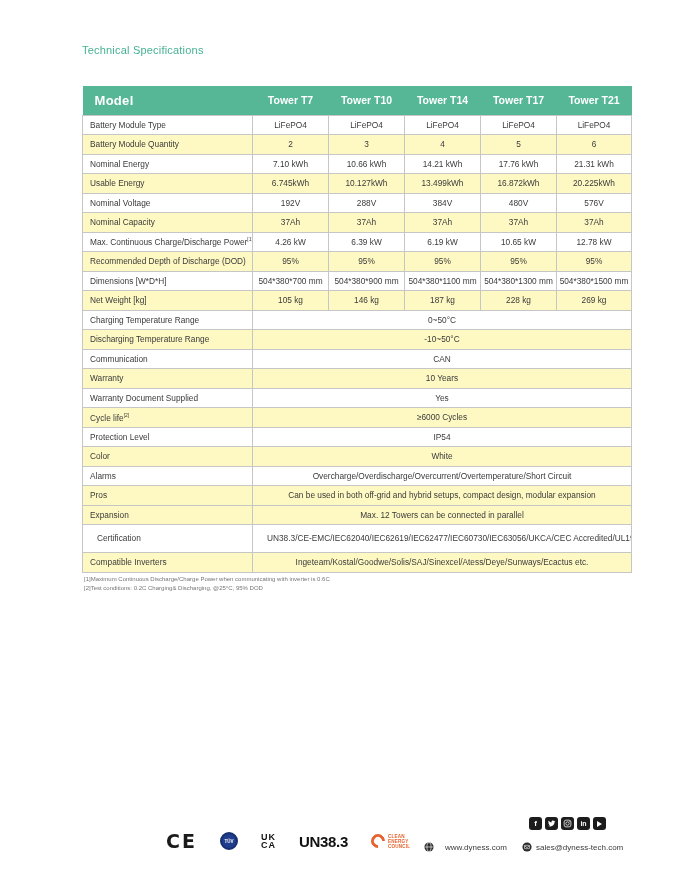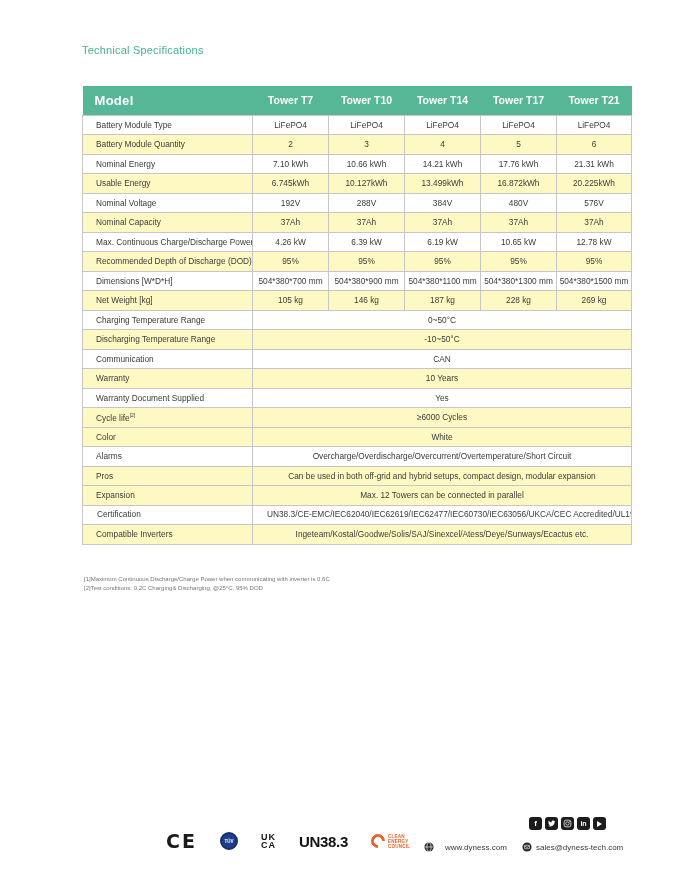--- a/index.html
+++ b/index.html
@@ -16,23 +16,23 @@
   table.spec thead th {
     background:#55b795; color:#fff; height:29px; vertical-align:middle;
   }
   th.model-h { text-align:left; padding-left:12px; font-size:13px; font-weight:700; letter-spacing:.3px; }
   th.col-h   { text-align:center; font-size:10.5px; font-weight:700; }
   table.spec td {
     border:1px solid #c6c6c6; height:19.5px; font-size:8.3px;
     vertical-align:middle; background:#fff; overflow:hidden; white-space:nowrap;
   }
   table.spec tr.alt td { background:#fef9c3; }
-  td.lbl { text-align:left; padding-left:13px; }
+  td.lbl { text-align:left; padding-left:7px; }
   td.val, td.spanval { text-align:center; padding:0 2px; }
-  td.tall { height:29px; white-space:normal; line-height:11px; padding:0 14px; }
+  td.tall { height:29px; white-space:normal; line-height:11px; padding:8px 14px; }
   sup { font-size:5px; vertical-align:super; }
 
   .footnotes { position:absolute; left:84px; top:575px; font-size:6px; line-height:8.5px; color:#767676; }
 
   
   .version { position:absolute; left:79px; top:843px; font-size:11px; color:#5a5a5a;margin-top:36px; }
 
   .cert-logos { position:absolute; left:166px; top:830px; display:flex; align-items:center; gap:23px;justify-content:center; }
   .ce-mark { font-size:19px; font-weight:600; color:#1a1a1a; letter-spacing:2px; font-family:"DejaVu Sans", sans-serif; }
   .tuv-logo { width:18px; height:18px; border-radius:50%; background:#1f3d8c; color:#fff;
@@ -176,20 +176,24 @@
           <td class="lbl">Warranty</td>
           <td class="spanval" colspan="5">10 Years</td>
         </tr>
         <tr>
           <td class="lbl">Warranty Document Supplied</td>
           <td class="spanval" colspan="5">Yes</td>
         </tr>
         <tr class="alt">
           <td class="lbl">Cycle life<sup>[2]</sup></td>
           <td class="spanval" colspan="5">≥6000 Cycles</td>
+        </tr>
+        <tr>
+          <td class="lbl">Protection Level</td>
+          <td class="spanval" colspan="5">IP54</td>
         </tr>
         <tr class="alt">
           <td class="lbl">Color</td>
           <td class="spanval" colspan="5">White</td>
         </tr>
         <tr>
           <td class="lbl">Alarms</td>
           <td class="spanval" colspan="5">Overcharge/Overdischarge/Overcurrent/Overtemperature/Short Circuit</td>
         </tr>
         <tr class="alt">

